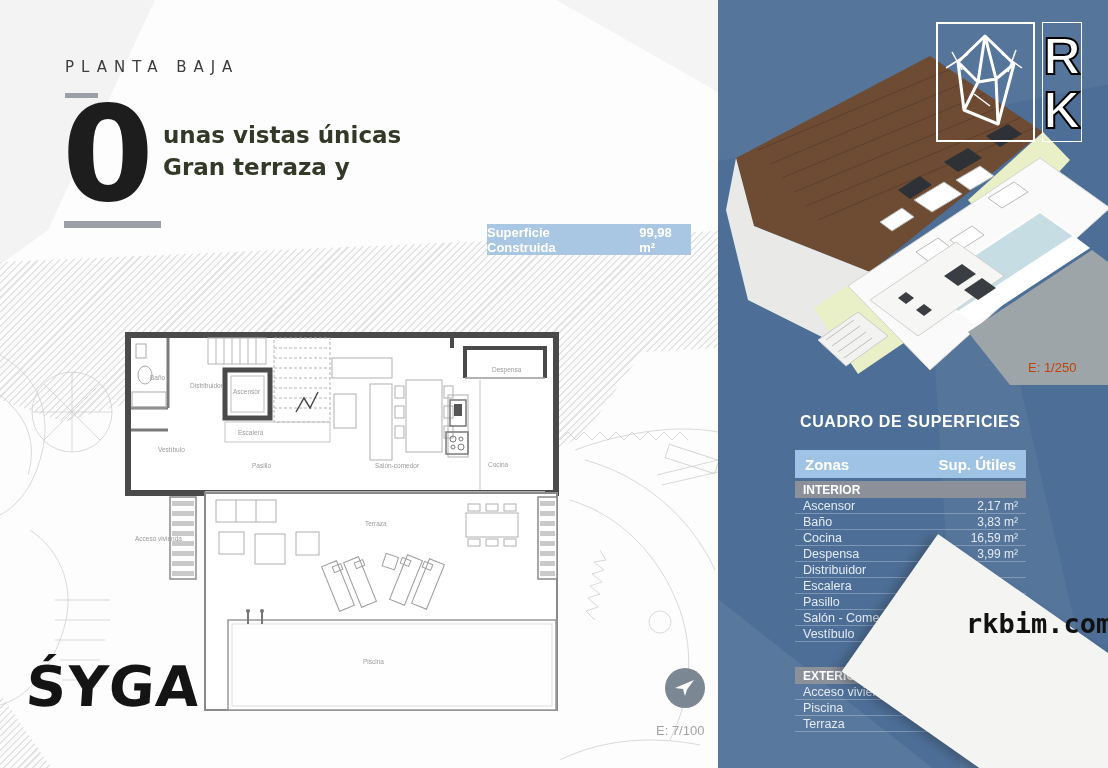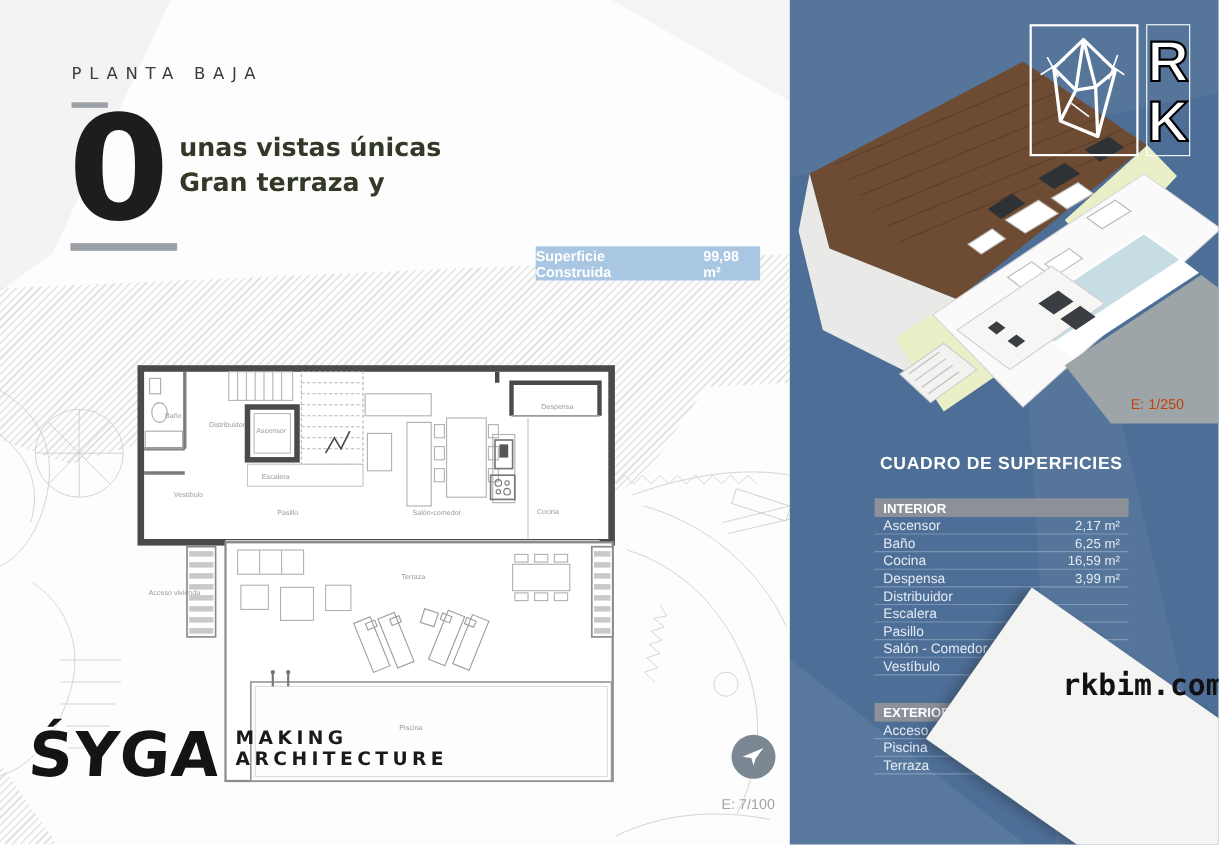--- a/index.html
+++ b/index.html
@@ -285,24 +285,20 @@
 
     <div class="compass">
       <svg width="26" height="26" viewBox="0 0 26 26">
         <path d="M22,5 L3,13 L11,14 L13,21 L15,14.5 Z" fill="#ffffff"></path>
       </svg>
     </div>
     <div class="plan-scale">E: 7/100</div>
 
     <div class="syga-logo">
       <div class="syga-name">ŚYGA</div>
-      <div class="syga-tagline">
-        <div>MAKING</div>
-        <div>ARCHITECTURE</div>
-      </div>
     </div>
   </div>
 
   <div class="right-panel">
     <div class="rp-shade-top"></div>
     <div class="rp-shade-mid"></div>
     <div class="rp-shade-bottom"></div>
   </div>
 
   <svg class="render-svg" width="390" height="360" viewBox="0 0 390 360">
@@ -382,29 +378,33 @@
     <div class="rk-letters-box">
       <svg width="38" height="116" viewBox="0 0 38 116">
         <text x="19" y="50" text-anchor="middle" font-size="52" font-weight="bold" font-family="DejaVu Sans, sans-serif" fill="#ffffff" stroke="#000000" stroke-width="2">R</text>
         <text x="19" y="104" text-anchor="middle" font-size="52" font-weight="bold" font-family="DejaVu Sans, sans-serif" fill="#ffffff" stroke="#000000" stroke-width="2">K</text>
       </svg>
     </div>
   </div>
 
   <div class="surfaces-heading">CUADRO DE SUPERFICIES</div>
   <div class="surfaces-table">
+    <div class="tbl-header">
+      <span>Zonas</span>
+      <span>Sup. Útiles</span>
+    </div>
     <div class="tbl-section">INTERIOR</div>
 
     <div class="tbl-row">
       <span class="cell-label">Ascensor</span>
       <span class="cell-value">2,17 m²</span>
     </div>
     <div class="tbl-row">
       <span class="cell-label">Baño</span>
-      <span class="cell-value">6,25 m²</span>
+      <span class="cell-value">3,83 m²</span>
     </div>
     <div class="tbl-row">
       <span class="cell-label">Cocina</span>
       <span class="cell-value">16,59 m²</span>
     </div>
     <div class="tbl-row">
       <span class="cell-label">Despensa</span>
       <span class="cell-value">3,99 m²</span>
     </div>
     <div class="tbl-row">

